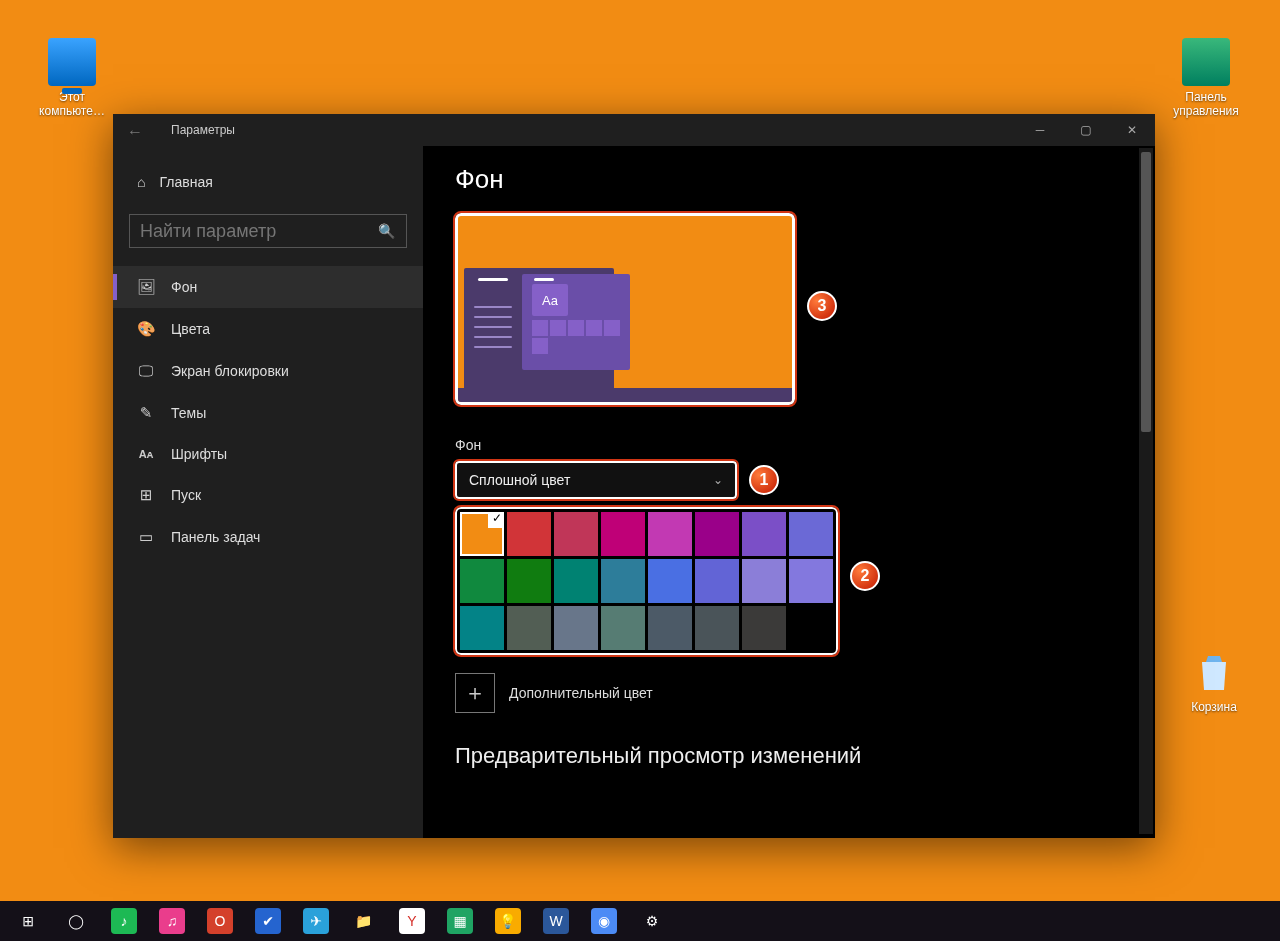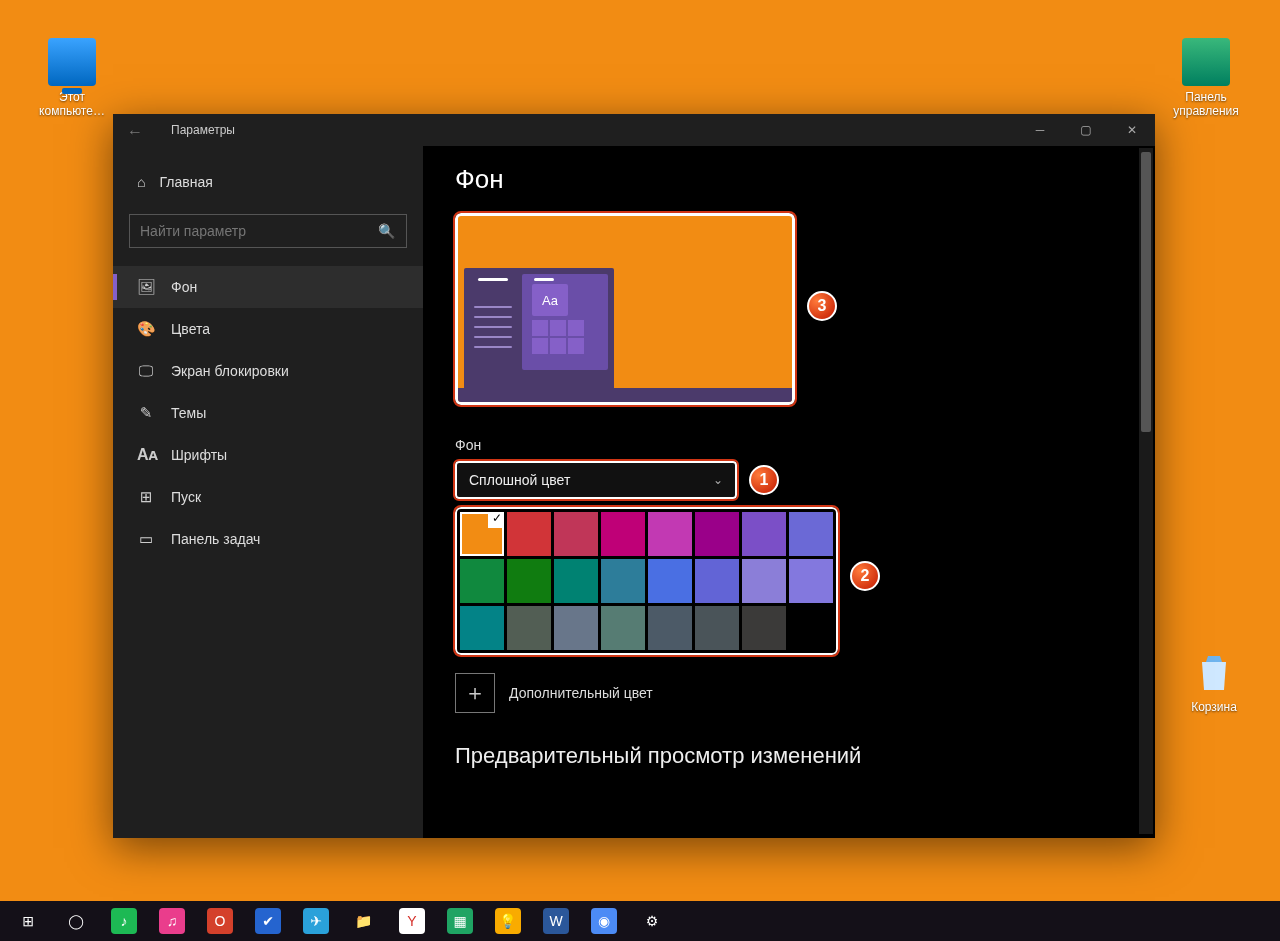--- a/index.html
+++ b/index.html
@@ -20,35 +20,35 @@
   .titlebar { height:32px; background:#1f1f1f; display:flex; align-items:center; padding:0 0 0 8px; font-size:12px; color:#ccc; }
   .titlebar .back { width:28px; height:28px; display:flex; align-items:center;justify-content:center; color:#777; font-size:16px; }
   .titlebar .ttl { padding-left:6px;margin-left:16px; }
   .winbtns { margin-left:auto; display:flex; }
   .winbtn { width:46px; height:32px; display:flex; align-items:center; justify-content:center; color:#aaa; font-size:12px; }
 
   .body { flex:1; display:flex; overflow:hidden; }
   .sidebar { width:310px; background:#1f1f1f; padding:18px 0 0 0; flex-shrink:0;}
   .side-home { display:flex; align-items:center; gap:14px; padding:10px 24px; font-size:14px; color:#ddd; }
   .searchbox { margin:14px 16px 18px; height:34px; border:1px solid #555; display:flex; align-items:center; padding:0 10px; color:#ccc; font-size:14px; background:#1f1f1f;}
-  .searchbox input{ flex:1; background:transparent; border:none; color:#ccc; font-size:14px; outline:none;}
+  .searchbox input{ flex:1; background:transparent; border:none; color:#ccc; font-size:18px; outline:none;}
   .searchbox .sicon{ font-size:14px; color:#999;}
   .side-cat { padding:0 24px 22px; font-size:14px; font-weight:600; color:#fff; }
   .side-item { display:flex; align-items:center; gap:16px; padding:12px 24px; font-size:14px; color:#ddd; position:relative;}
   .side-item.active { background:#2d2d2d; }
   .side-item.active::before { content:""; position:absolute; left:0; top:8px; bottom:8px; width:4px; background:#8560c8; }
   .side-item .sicon { width:18px; text-align:center; font-size:15px; color:#ccc;}
 
   .content { flex:1; padding:18px 32px 0 32px; overflow:hidden; position:relative;}
   .content h1 { font-weight:400; font-size:26px; margin-bottom:18px; }
   .preview-wrap { position:relative; display:inline-block; }
   .preview { width:340px; height:192px; border:3px solid #fff; outline:2px solid #d13514; border-radius:6px; background:#f28c13; position:relative; overflow:hidden;}
   .pv-taskbar{position:absolute;left:0;right:0;bottom:0;height:14px;background:#4b3a6b;}
   .pv-start{position:absolute;left:6px;bottom:14px;width:150px;height:120px;background:#4b3a6b;border-radius:2px 2px 0 0;padding:6px;}
-  .pv-inner{background:#6a4ea8;width:86px;height:96px;margin-left:52px;padding:10px;border-radius:2px;}
+  .pv-inner{background:#6a4ea8;width:108px;height:96px;margin-left:52px;padding:10px;border-radius:2px;}
   .pv-aa{background:#8560c8;width:36px;height:32px;border-radius:2px;color:#fff;font-size:13px;display:flex;align-items:center;justify-content:center;}
   .pv-top{position:absolute;top:10px;left:14px;width:30px;height:3px;background:#fff;border-radius:2px;}
   .pv-top2{position:absolute;top:10px;left:70px;width:20px;height:3px;background:#fff;border-radius:2px;}
   .pv-lines{position:absolute;left:10px;top:38px;display:flex;flex-direction:column;gap:8px;}
   .pv-lines span{display:block;height:2px;width:38px;background:#9a86c7;border-radius:1px;}
   .pv-tiles{display:flex;flex-wrap:wrap;gap:2px;margin-top:4px;}
   .pv-tiles i{display:block;width:16px;height:16px;background:#8560c8;}
 
   .lbl { font-size:14px; color:#ddd; margin:28px 0 8px; }
   .dropdown-wrap{position:relative;display:inline-block;}
@@ -136,21 +136,21 @@
       </div>
       <div class="side-item">
         <span class="sicon">🖵</span>
         <span>Экран блокировки</span>
       </div>
       <div class="side-item">
         <span class="sicon">✎</span>
         <span>Темы</span>
       </div>
       <div class="side-item">
-        <span class="sicon" style="font-size:16px;font-weight:600">Aᴀ</span>
+        <span class="sicon" style="font-size:11px;font-weight:600">Aᴀ</span>
         <span>Шрифты</span>
       </div>
       <div class="side-item">
         <span class="sicon">⊞</span>
         <span>Пуск</span>
       </div>
       <div class="side-item">
         <span class="sicon">▭</span>
         <span>Панель задач</span>
       </div>

